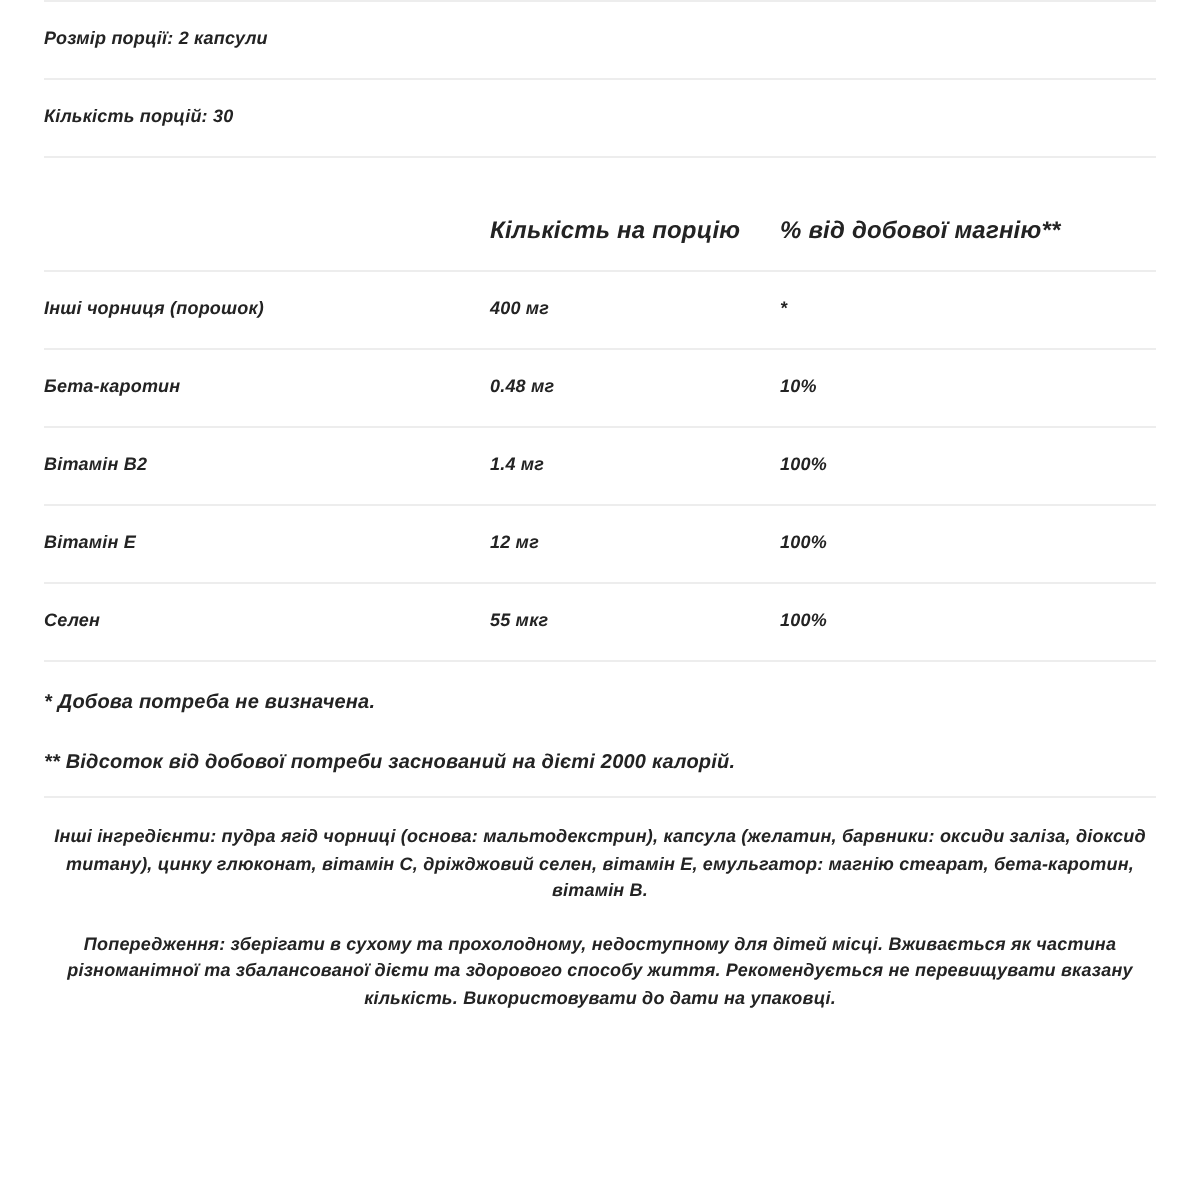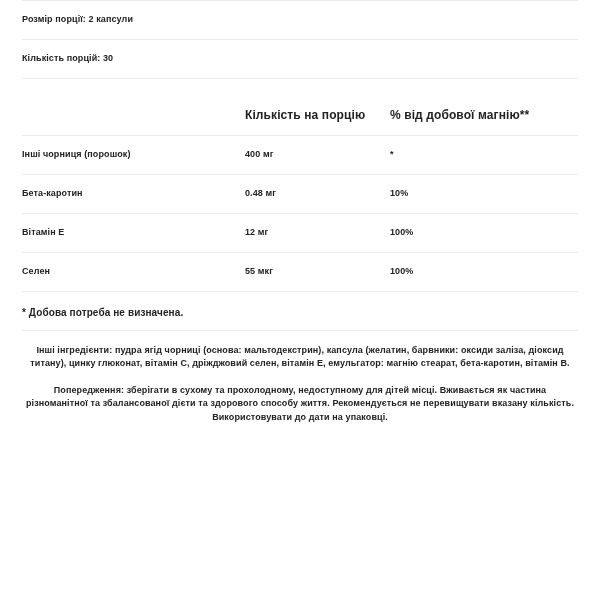--- a/index.html
+++ b/index.html
@@ -13,20 +13,21 @@
     overflow: hidden;
     font-family: "Liberation Sans", "DejaVu Sans", sans-serif;
     color: #232323;
     -webkit-font-smoothing: antialiased;
   }
   .page {
     width: 600px;
     height: 600px;
     position: relative;
     box-sizing: border-box;
+    font-style: italic;
   }
 
   
   .facts {
     width: 556px;
     margin: 0 22px;
     border-collapse: collapse;
     table-layout: fixed;
   }
   .facts col.c-name  { width: 223px; }
@@ -143,40 +144,46 @@
         <td>400 мг</td>
         <td>*</td>
       </tr>
 
       <tr class="row-item">
         <td>Бета-каротин</td>
         <td>0.48 мг</td>
         <td>10%</td>
       </tr>
 
+      <tr class="row-item">
+        <td>Вітамін B2</td>
+        <td>1.4 мг</td>
+        <td>100%</td>
+      </tr>
 
 
       <tr class="row-item">
         <td>Вітамін E</td>
         <td>12 мг</td>
         <td>100%</td>
       </tr>
 
       <tr class="row-item">
         <td>Селен</td>
         <td>55 мкг</td>
         <td>100%</td>
       </tr>
 
 
     </tbody>
   </table>
 
   <div class="footnotes">
     <p class="footnote">* Добова потреба не визначена.</p>
+    <p class="footnote">** Відсоток від добової потреби заснований на дієті 2000 калорій.</p>
   </div>
 
   <div class="divider"></div>
 
   <div class="para-block">
     <p class="para">Інші інгредієнти: пудра ягід чорниці (основа: мальтодекстрин), капсула (желатин, барвники: оксиди заліза, діоксид титану), цинку глюконат, вітамін С, дріжджовий селен, вітамін Е, емульгатор: магнію стеарат, бета-каротин, вітамін В.</p>
     <p class="para">Попередження: зберігати в сухому та прохолодному, недоступному для дітей місці. Вживається як частина різноманітної та збалансованої дієти та здорового способу життя. Рекомендується не перевищувати вказану кількість. Використовувати до дати на упаковці.</p>
   </div>
 
 </div>

